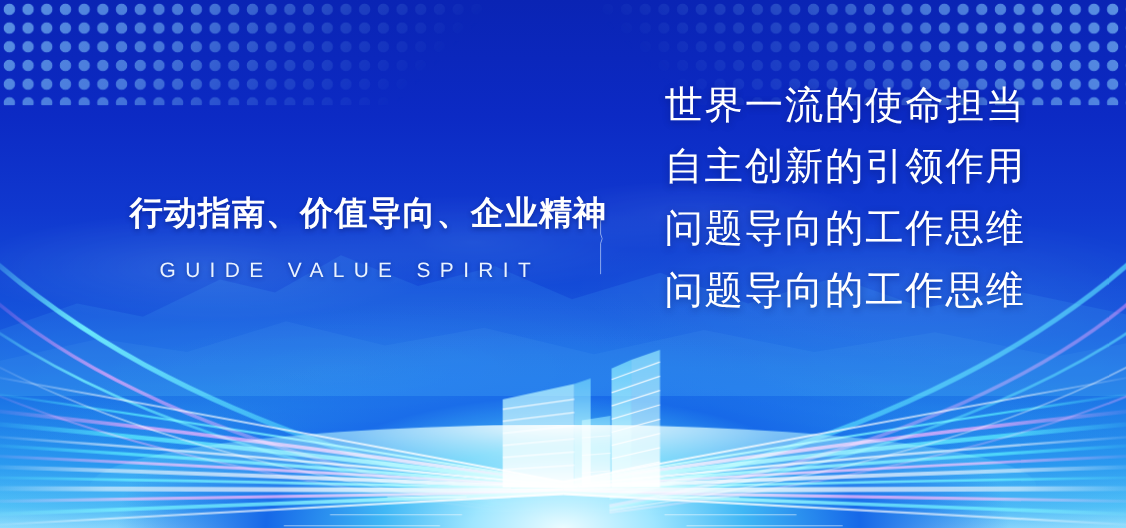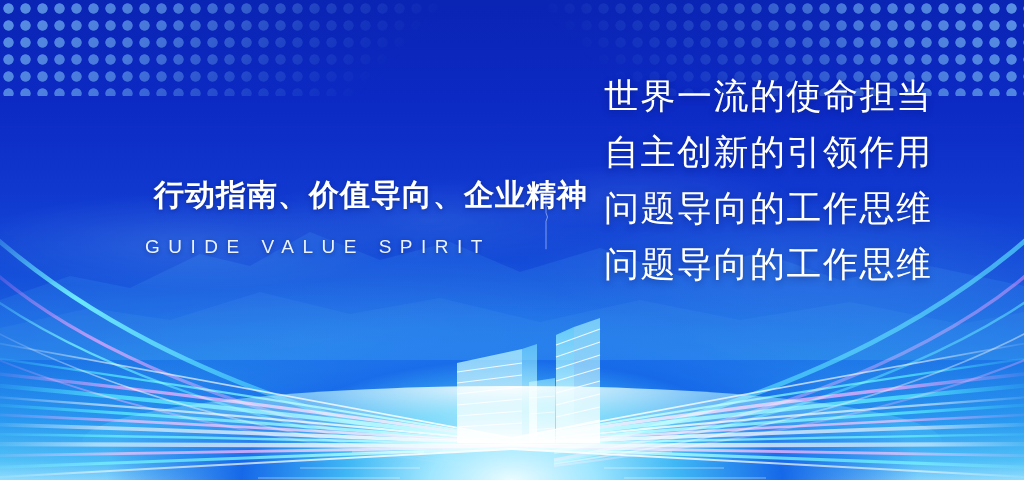--- a/index.html
+++ b/index.html
@@ -61,21 +61,20 @@
 
   
   .left-text{
     position:absolute;left:118px;top:176px;width:400px;
     text-align:center;pointer-events:none;
   }
   .left-title{
     color:#ffffff;font-size:30px;font-weight:bold;
     letter-spacing:1px;line-height:1.25;white-space:nowrap;
     text-shadow:0 1px 5px rgba(4,20,90,.45);
-    margin-left:36px;
   }
   .left-sub{
     margin-top:22px;color:#eaf3ff;font-size:19px;font-weight:400;
     letter-spacing:8.5px;white-space:nowrap;
     text-shadow:0 1px 4px rgba(4,20,90,.4);
   }
 
   .right-text{
     position:absolute;left:604px;top:68px;width:400px;
     pointer-events:none;

